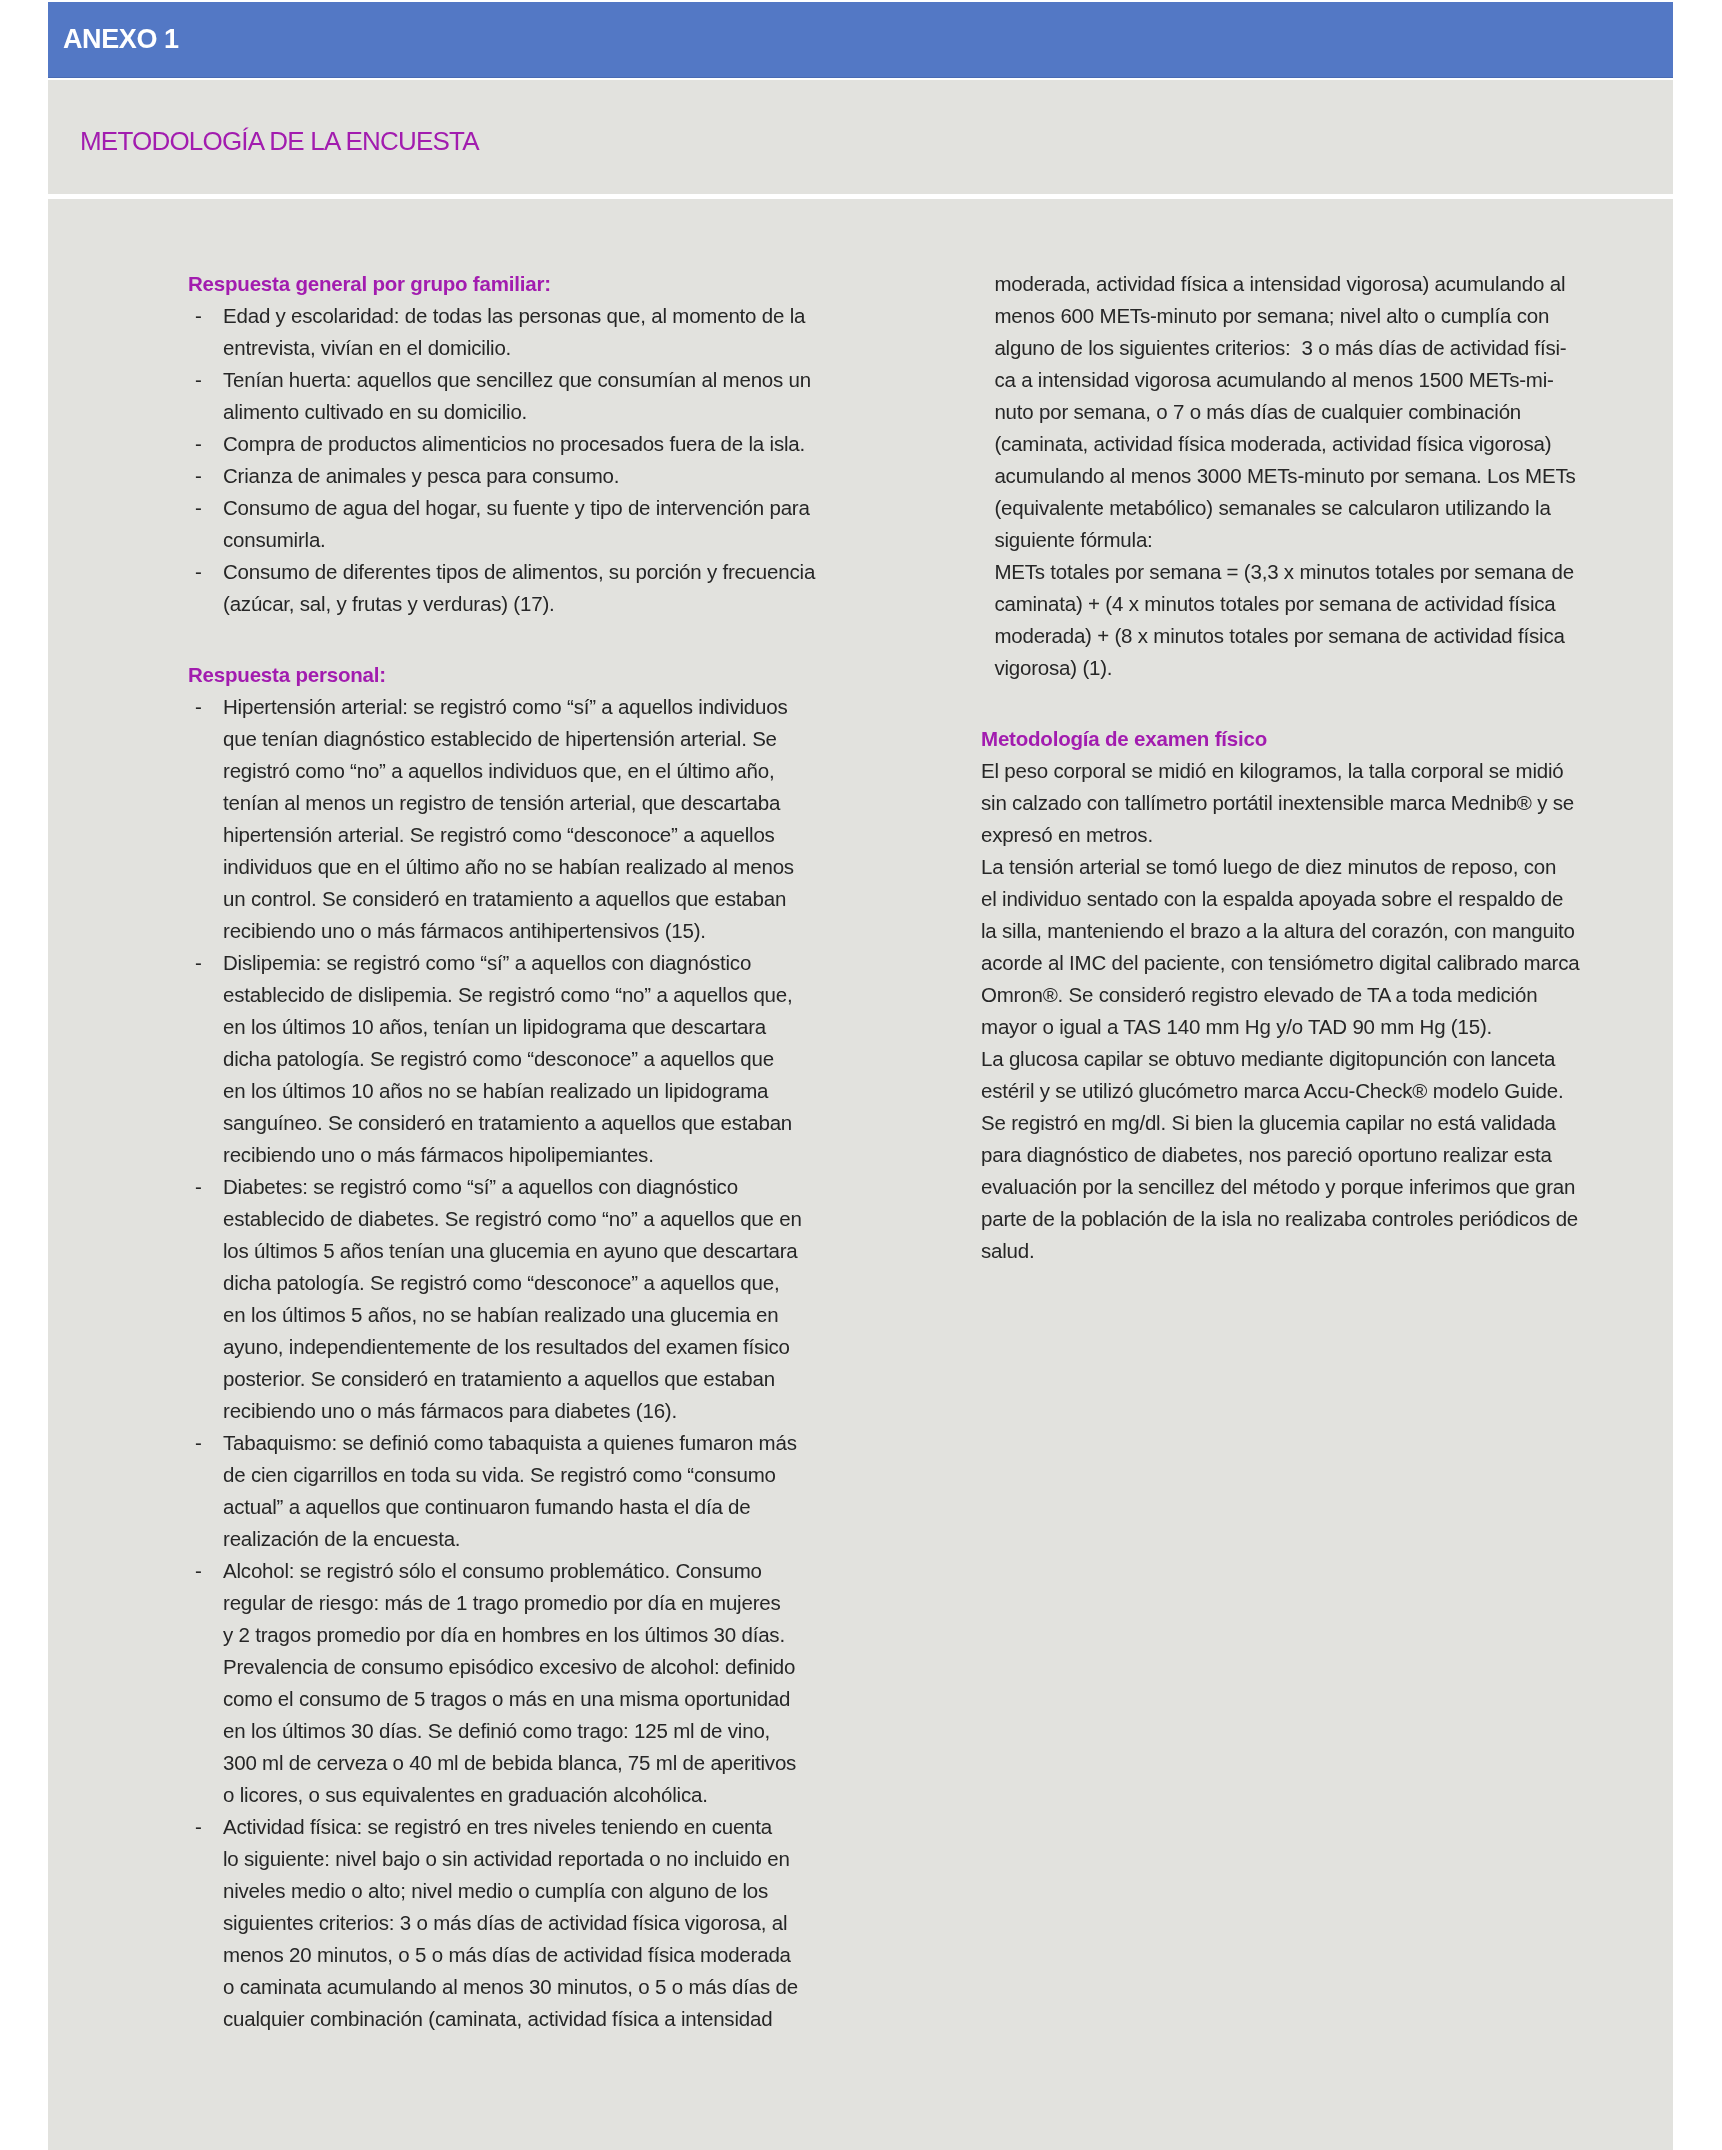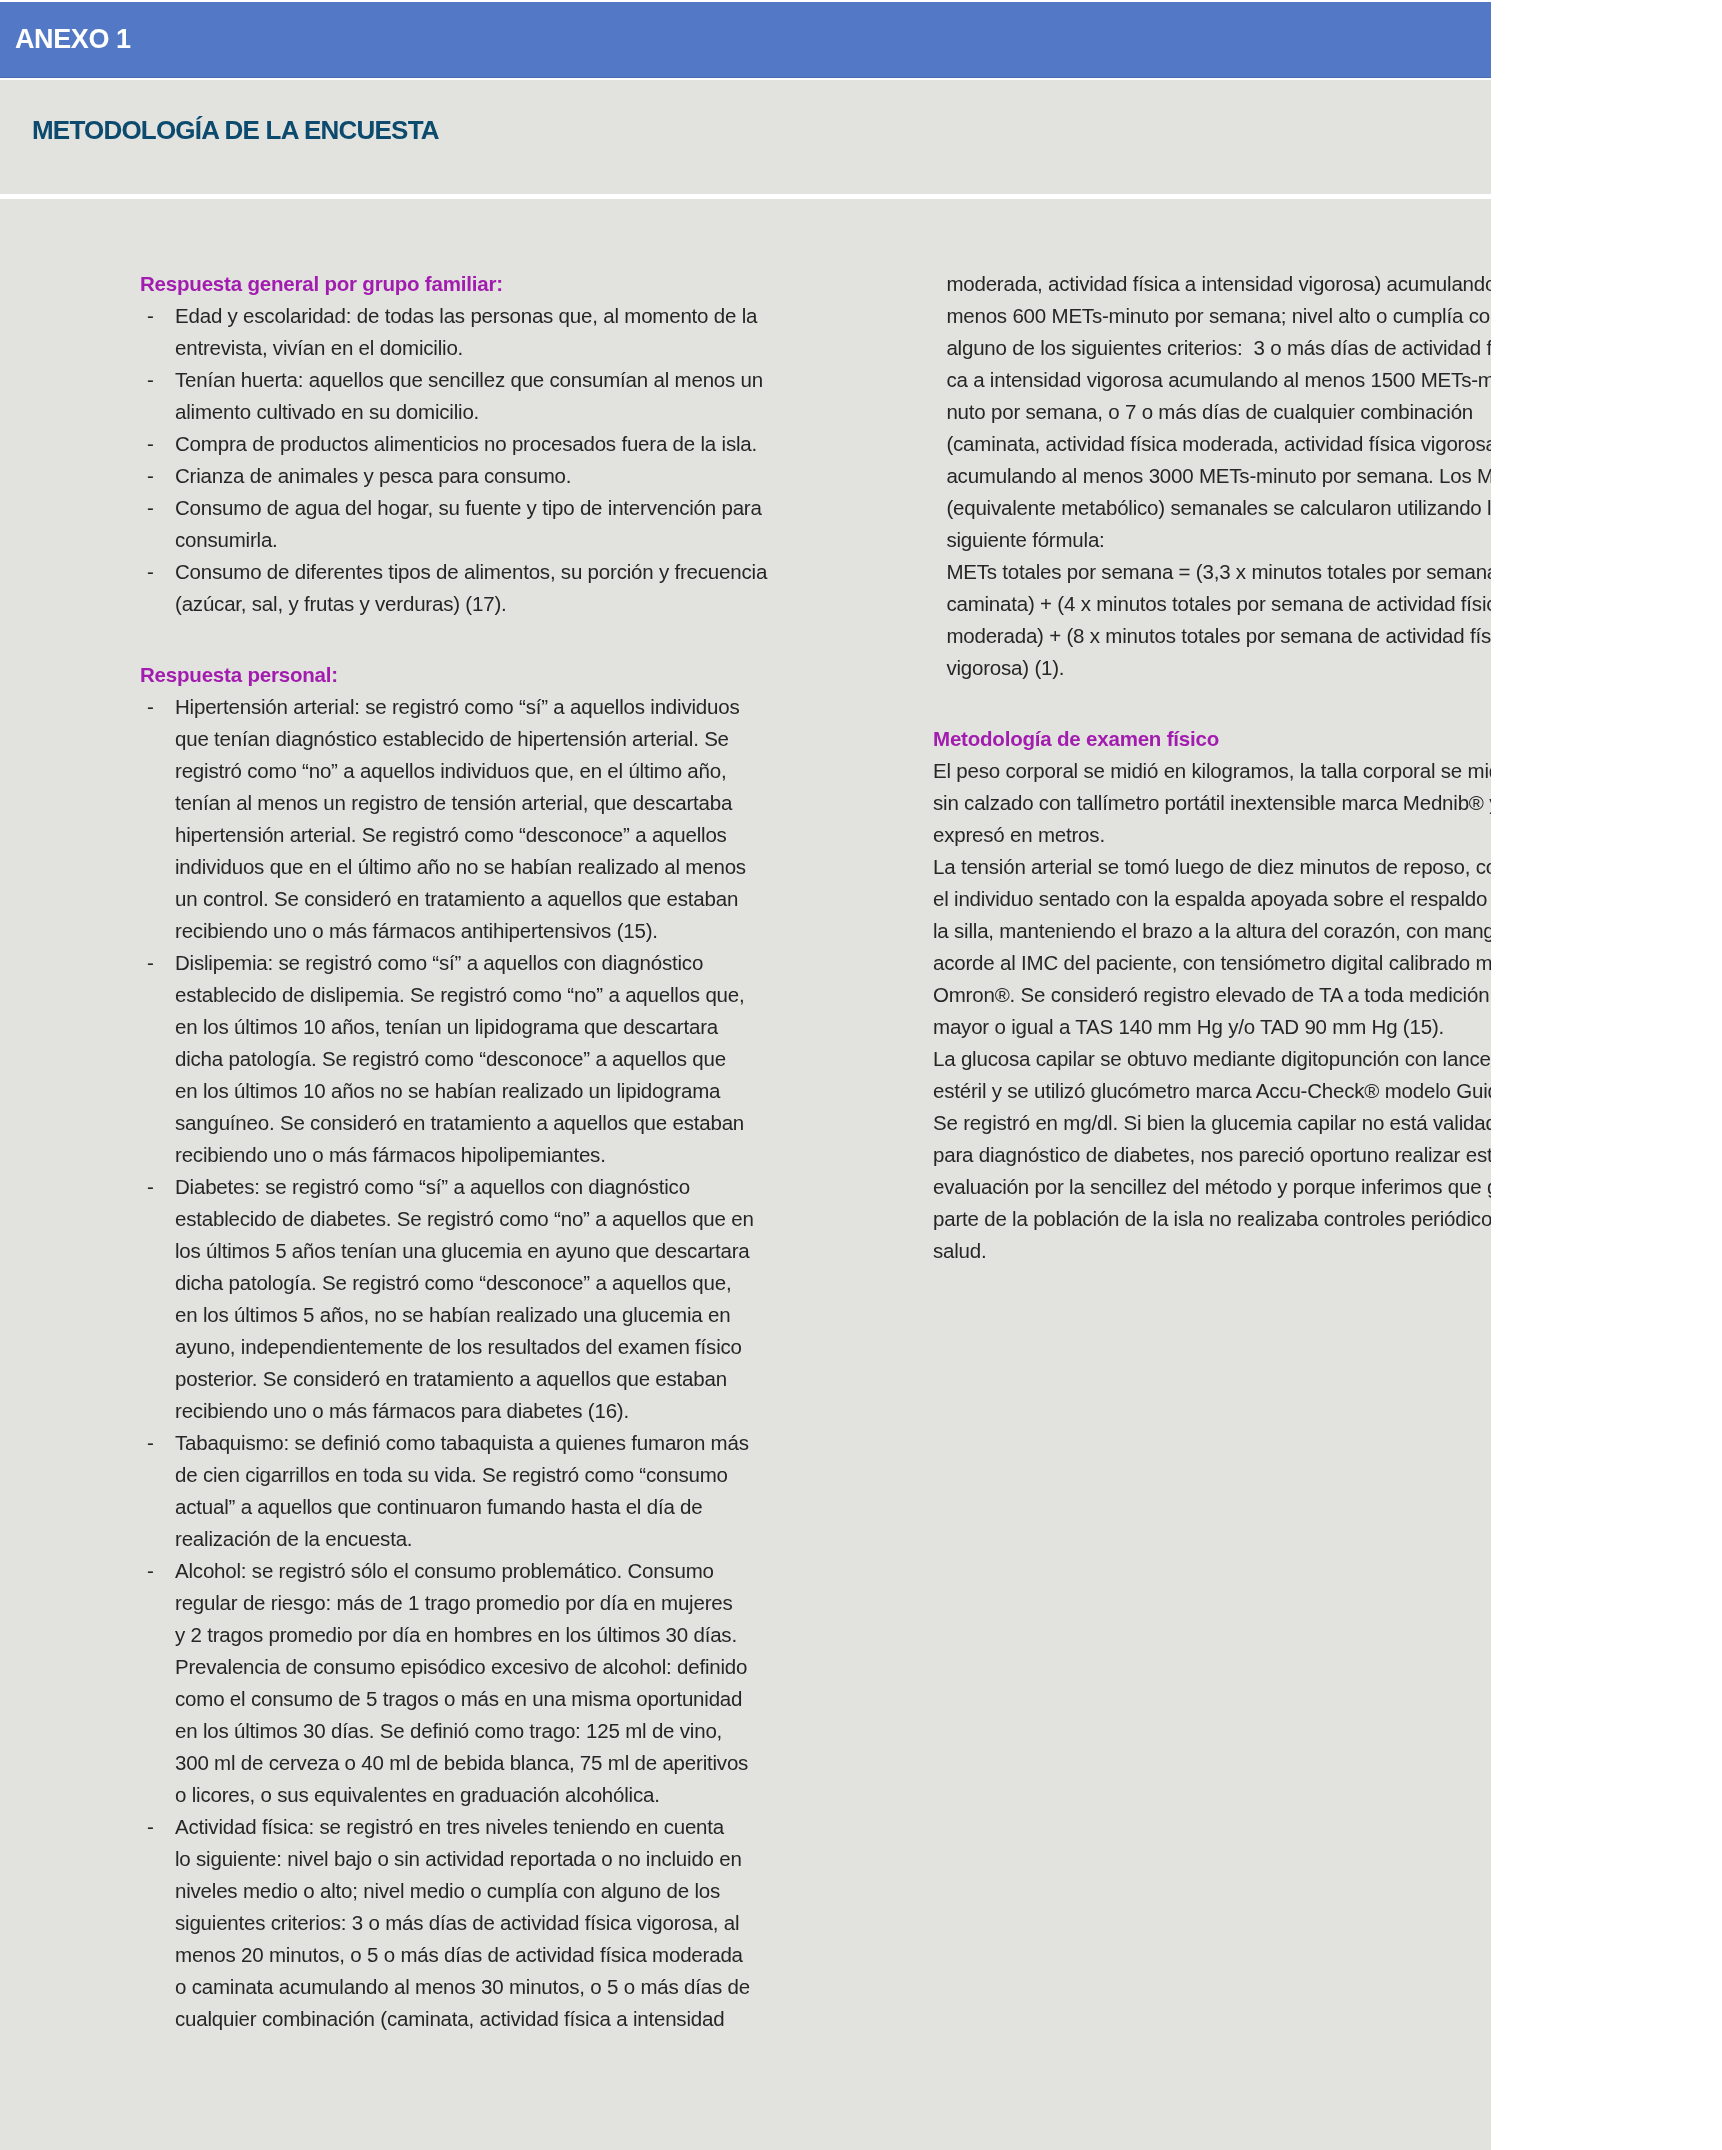--- a/index.html
+++ b/index.html
@@ -2,26 +2,27 @@
 <html lang="es" style="font-size:12.6px"><head>
 <meta charset="utf-8">
 <style>
   html, body {
     margin: 0;
     padding: 0;
     background: #ffffff;
   }
   .page {
     position: relative;
-    width: 1491px;
+    width: 1625px;
     height: 2151px;
     background: #ffffff;
     font-family: "Liberation Sans", sans-serif;
     color: #212121;
     overflow: hidden;
+    margin-left: 48px;
   }
   
   .banner {
     position: absolute;
     top: 2.4px;
     left: 0;
     width: 1719px;
     height: 76px;
     background: #5378c5;
     border-bottom: 1.6px solid #4a6cb3;
@@ -41,25 +42,25 @@
     position: absolute;
     top: 80px;
     left: 0;
     width: 1719px;
     height: 114px;
     background: #e2e2de;
   }
   .page-title {
     position: absolute;
     left: 32px;
-    top: 35px;
-    font-weight: bold;
+    top: 46px;
+    font-weight: normal;
     font-size: 26px;
     letter-spacing: -0.8px;
-    color: #0c4a6e;
+    color: #a21caf;
   }
   
   .content {
     position: absolute;
     top: 199px;
     left: 0;
     width: 1719px;
     height: 1952px;
     background: #e2e2de;
   }

